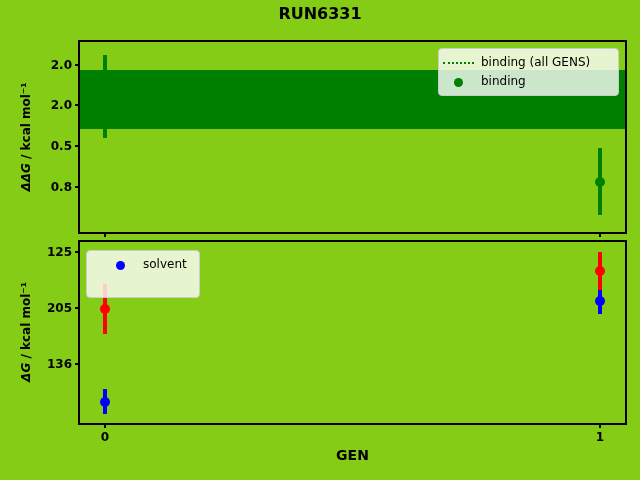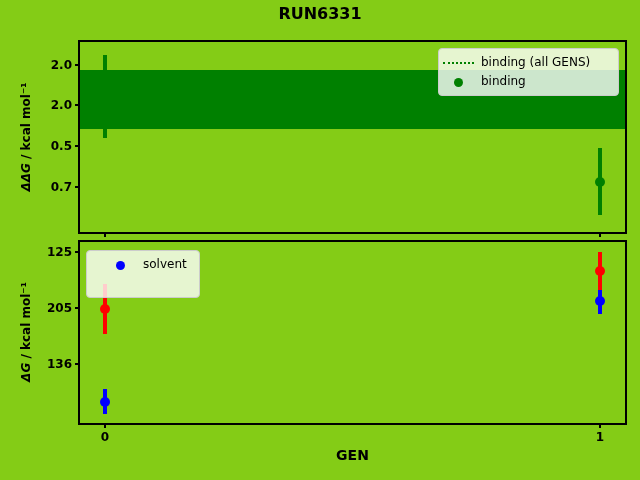--- a/index.html
+++ b/index.html
@@ -44,21 +44,21 @@
   <div class="ylabel" id="ylabel1"><span style="font-style:italic">ΔΔG</span><span> / kcal mol⁻¹</span></div>
 
   <div class="ylabel" id="ylabel2"><span style="font-style:italic">ΔG</span><span> / kcal mol⁻¹</span></div>
 
   <div class="xlabel">GEN</div>
 
   <div id="plot-layer">
       <div class="band" style="left: 80px; width: 545px; height: 0px; top: 98.6496px; border-top: 2px dotted rgb(0, 128, 0); z-index: 0; position: absolute;"></div>
       <div class="band" style="left: 80px; width: 545px; top: 70.4188px; height: 58.4615px; background: rgb(0, 128, 0); z-index: 1; position: absolute;"></div>
       <div class="tick-mark" style="left: 75px; top: 185.53px; width: 5px; height: 2px;"></div>
-      <div class="tick-label ytick-label" style="left: 32px; top: 178.53px;">0.7</div>
+      <div class="tick-label ytick-label" style="left: 32px; top: 178.53px;">0.8</div>
       <div class="tick-mark" style="left: 75px; top: 144.932px; width: 5px; height: 2px;"></div>
       <div class="tick-label ytick-label" style="left: 32px; top: 137.932px;">0.5</div>
       <div class="tick-mark" style="left: 75px; top: 104.333px; width: 5px; height: 2px;"></div>
       <div class="tick-label ytick-label" style="left: 32px; top: 97.3333px;">2.0</div>
       <div class="tick-mark" style="left: 75px; top: 63.735px; width: 5px; height: 2px;"></div>
       <div class="tick-label ytick-label" style="left: 32px; top: 56.735px;">2.0</div>
       <div class="tick-mark" style="left: 103.998px; top: 232px; width: 2px; height: 5px;"></div>
       <div class="tick-mark" style="left: 599.002px; top: 232px; width: 2px; height: 5px;"></div>
       <div class="ebar" style="left: 102.998px; top: 54.9915px; height: 82.8205px; background: rgb(0, 128, 0); z-index: 2; position: absolute;"></div>
       <div class="dot" style="left: 99.9977px; top: 91.4017px; background: rgb(0, 128, 0); z-index: 3; position: absolute;"></div>

